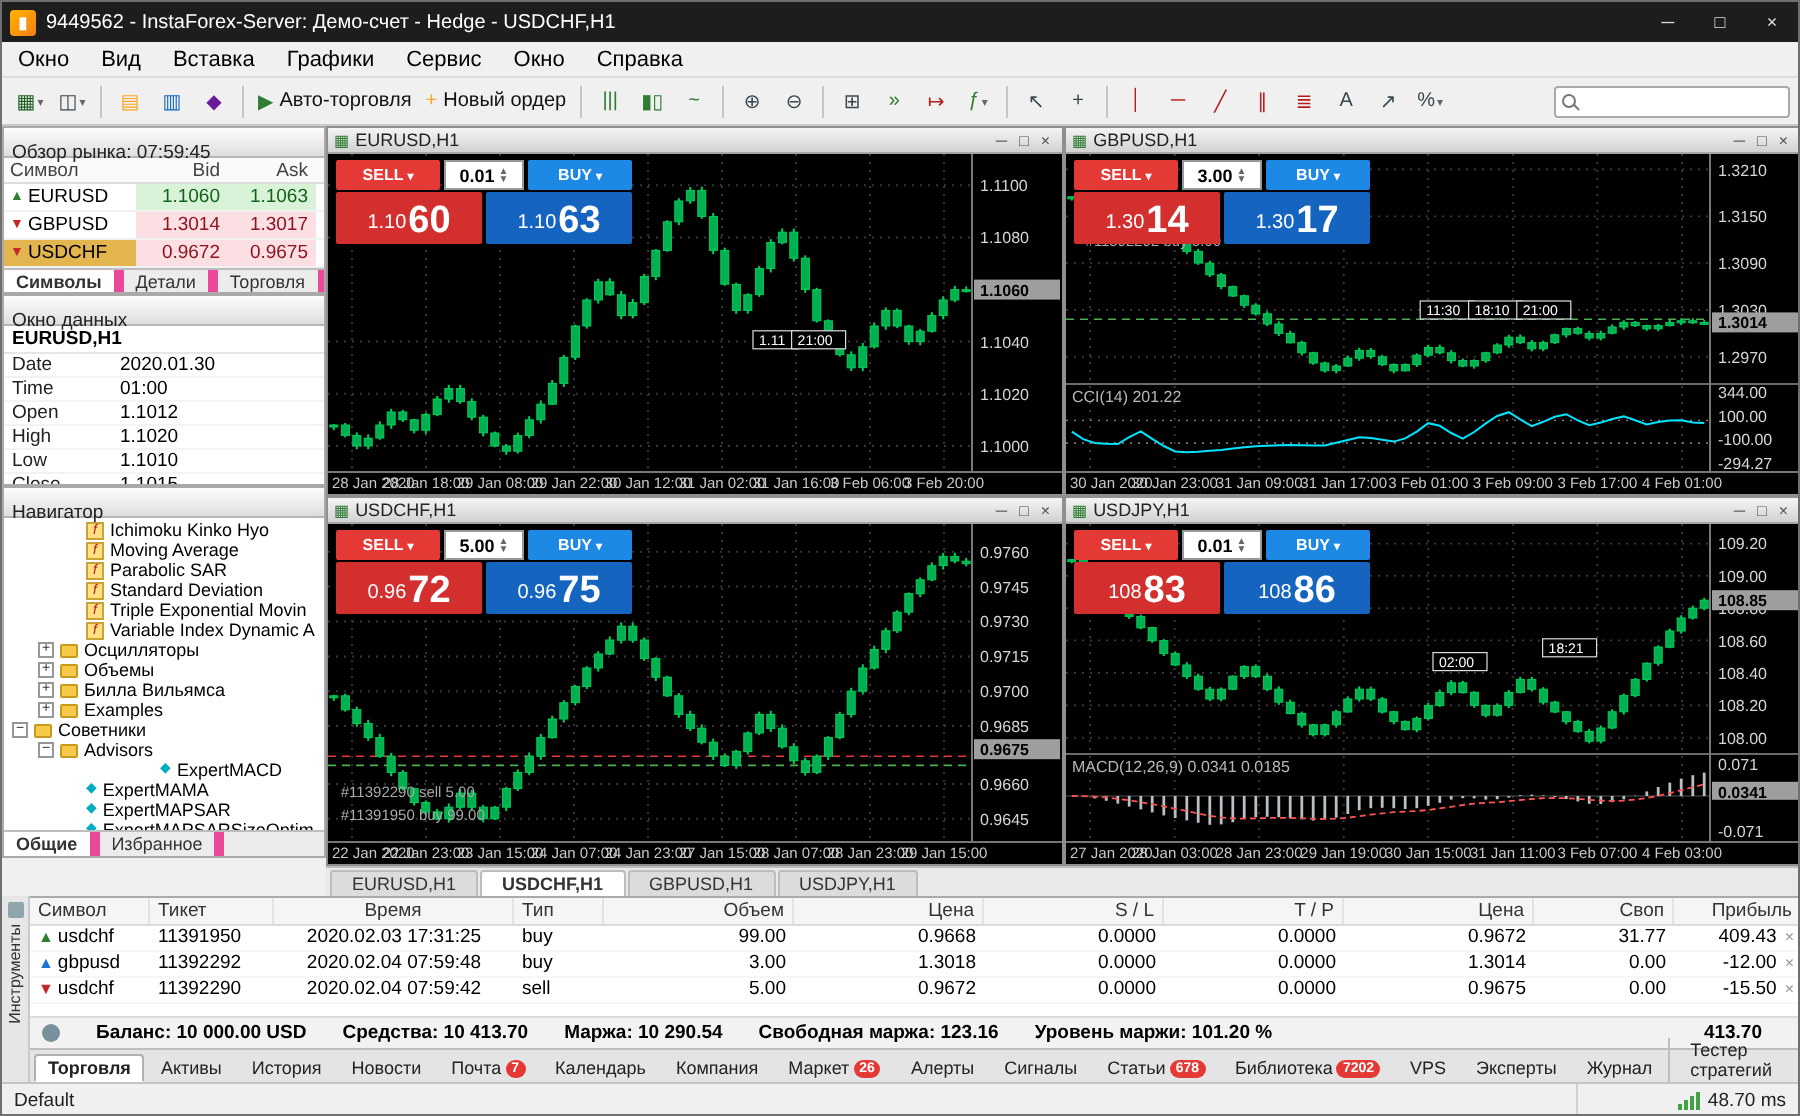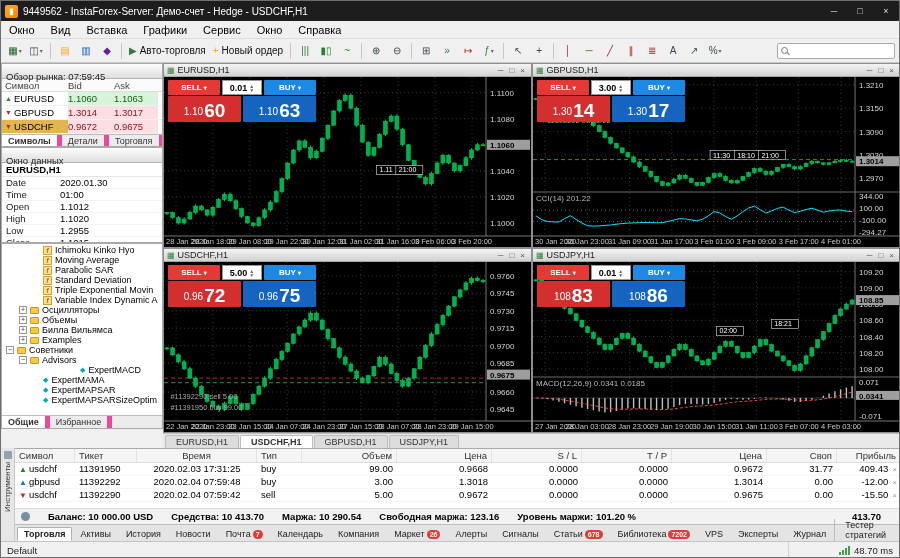--- a/index.html
+++ b/index.html
@@ -41,21 +41,21 @@
   .panel-tabs{display:flex;background:#ececec;border-top:1px solid #bdbdbd;font-size:9px;}
   .ptab{padding:0 6px;line-height:13px;color:#333;border-right:5px solid #ec4899;}
   .ptab.active{background:#fff;font-weight:bold;}
   
   .panel.mw{height:84px;}
   .mw-table{font-size:9.5px;}
   .mw-row{display:grid;grid-template-columns:66px 46px 44px;height:14px;line-height:13px;border-bottom:1px solid #f1f1f1;}
   .mw-row.head{color:#444;background:#fafafa;border-bottom:1px solid #ddd;height:13px;}
   .mw-sym{padding-left:3px;display:flex;align-items:center;gap:2px;white-space:nowrap;}
   .mw-arrow{font-size:7px;}
-  .mw-num{text-align:left;padding-right:4px;}
+  .mw-num{text-align:right;padding-right:4px;}
   .tone-up{background:#d9f3d9;color:#14611c;}
   .tone-down{background:#fbdfe3;color:#8f1420;}
   .sym-selected{background:#e2b54e;}
   .panel.mw .panel-tabs{height:14px;}
   
   .panel.dw{height:96px;}
   .dw-symbol{font-size:9.5px;font-weight:bold;padding:0 4px;line-height:13px;border-bottom:1px solid #e6e6e6;}
   .dw-row{display:grid;grid-template-columns:58px 1fr;font-size:9.5px;line-height:12px;height:12px;border-bottom:1px solid #f3f3f3;}
   .dw-row .k{padding-left:4px;color:#222;}
   .dw-row .v{color:#000;}
@@ -327,29 +327,30 @@
           <div class="dw-row">
             <span class="k">Open</span>
             <span class="v">1.1012</span>
           </div>
           <div class="dw-row">
             <span class="k">High</span>
             <span class="v">1.1020</span>
           </div>
           <div class="dw-row">
             <span class="k">Low</span>
-            <span class="v">1.2955</span>
+            <span class="v">1.1010</span>
           </div>
           <div class="dw-row">
             <span class="k">Close</span>
             <span class="v">1.1015</span>
           </div>
         </div>
     </div>
     <div class="panel nav">
+      <div class="panel-header">Навигатор</div>
       <div class="nav-tree">
           <div class="tree-row" style="padding-left: 30px;">
             <span class="spacer8"></span>
             <span class="ico-ind">f</span>
             <span>Ichimoku Kinko Hyo</span>
           </div>
           <div class="tree-row" style="padding-left: 30px;">
             <span class="spacer8"></span>
             <span class="ico-ind">f</span>
             <span>Moving Average</span>

